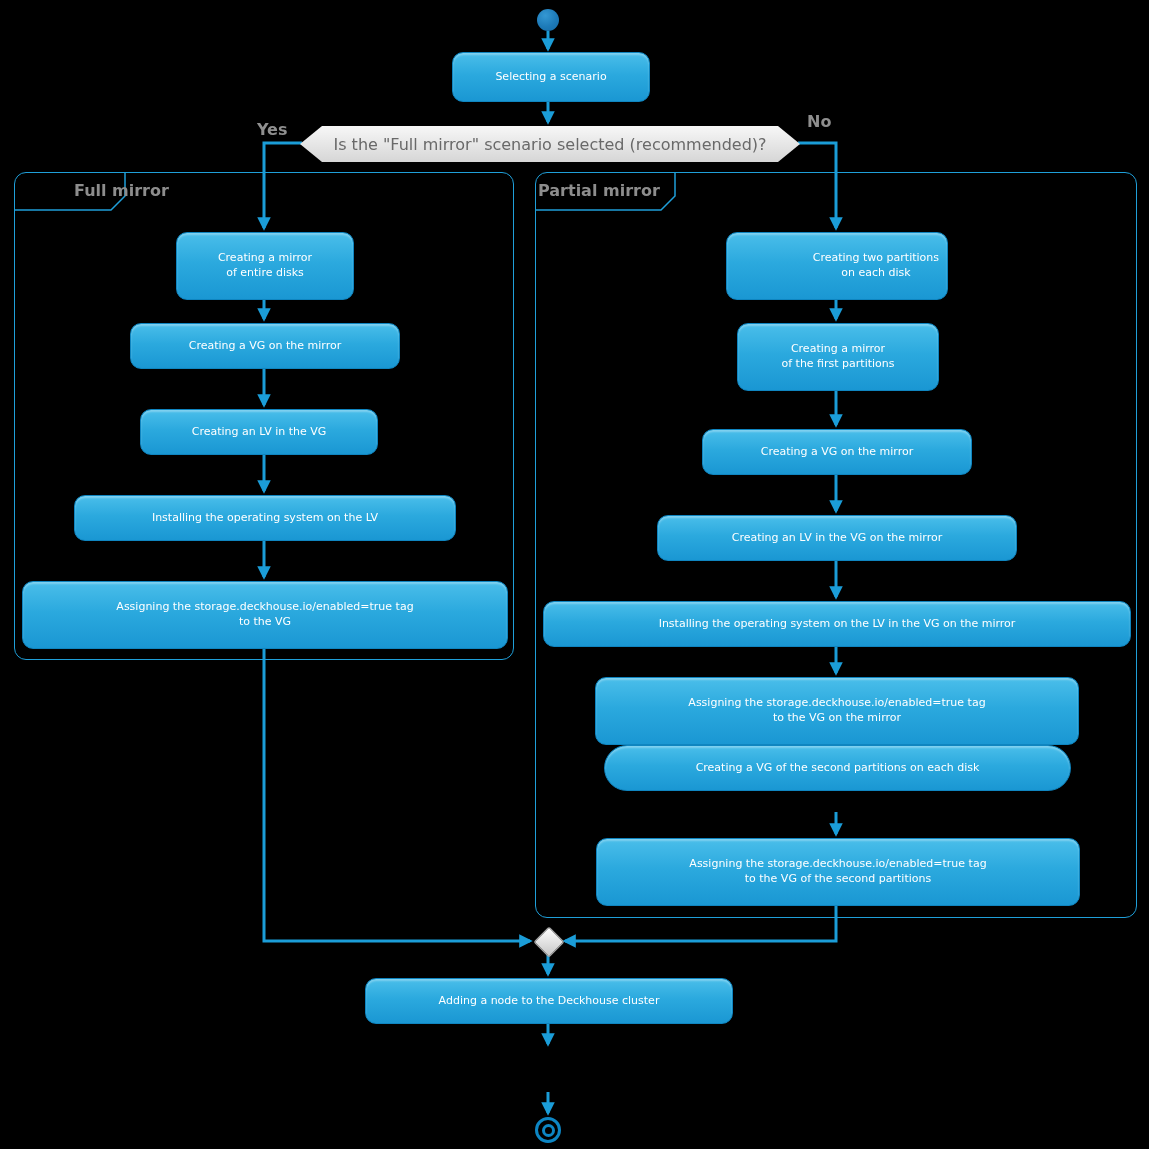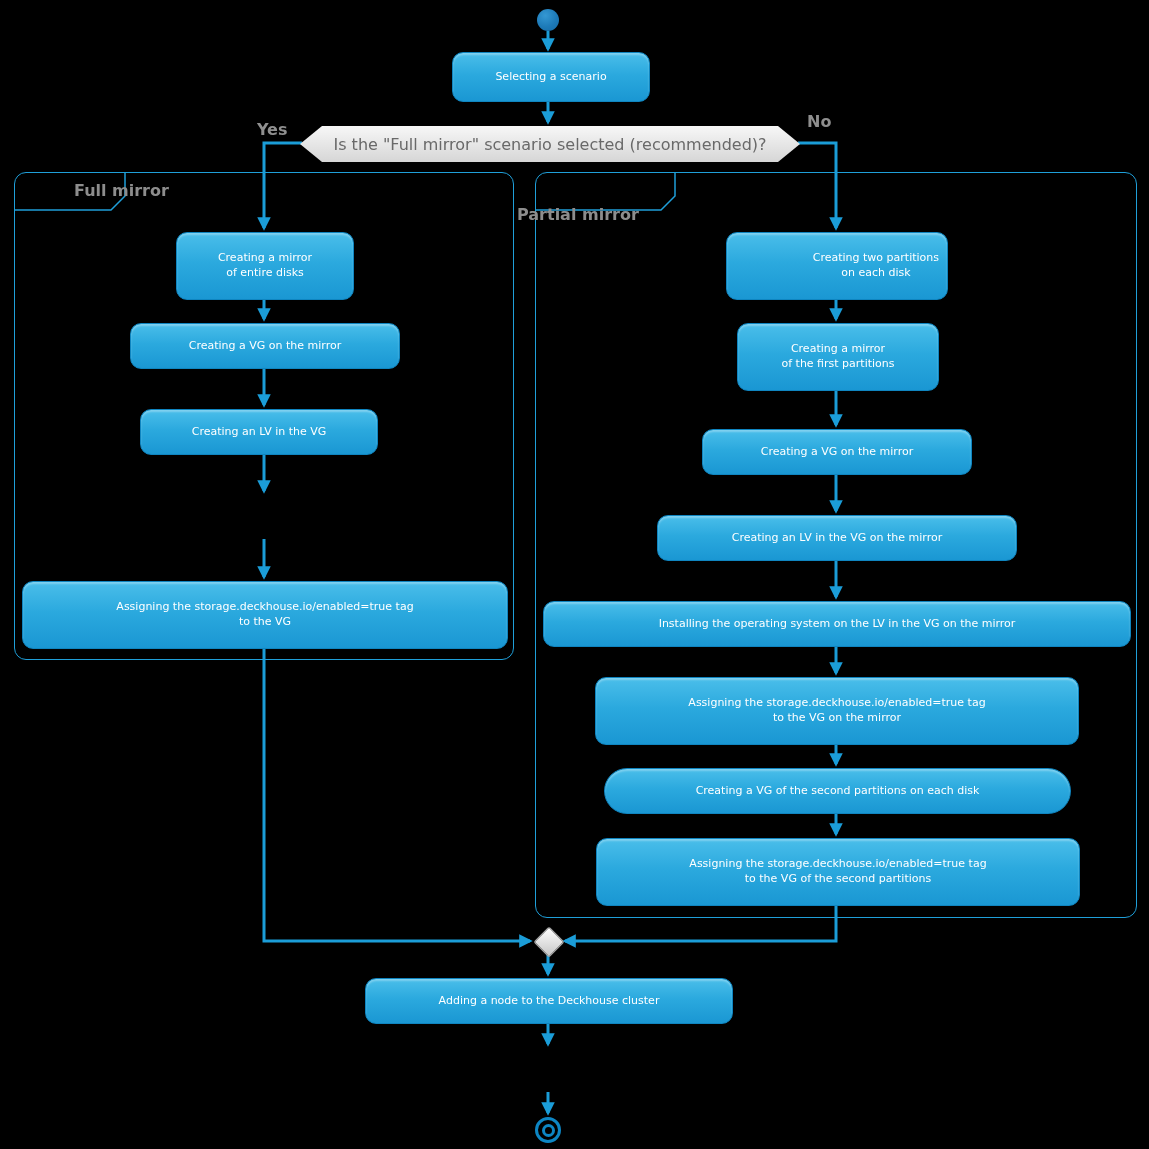--- a/index.html
+++ b/index.html
@@ -98,31 +98,34 @@
     <span>Selecting a scenario</span>
   </div>
 
   <div class="hexagon" style="left:300px;top:126px;width:500px;height:36px;">
     <span>Is the "Full mirror" scenario selected (recommended)?</span>
   </div>
   <div class="edge-label" style="left:257px;top:120px;">Yes</div>
   <div class="edge-label" style="left:807px;top:112px;">No</div>
 
   <div class="frame-label" style="left:44px;top:172px;margin-left:30px;">Full mirror</div>
-  <div class="frame-label" style="left:517px;top:172px;margin-top:24px;">Partial mirror</div>
+  <div class="frame-label" style="left:538px;top:172px;">Partial mirror</div>
 
   <div class="activity" style="left:176px;top:232px;width:176px;height:66px;">
     <span>Creating a mirror
 of entire disks</span>
   </div>
   <div class="activity" style="left:130px;top:323px;width:268px;height:44px;">
     <span>Creating a VG on the mirror</span>
   </div>
   <div class="activity" style="left:140px;top:409px;width:236px;height:44px;">
     <span>Creating an LV in the VG</span>
+  </div>
+  <div class="activity" style="left:74px;top:495px;width:380px;height:44px;">
+    <span>Installing the operating system on the LV</span>
   </div>
   <div class="activity" style="left:22px;top:581px;width:484px;height:66px;">
     <span>Assigning the storage.deckhouse.io/enabled=true tag
 to the VG</span>
   </div>
 
   <div class="activity" style="left:726px;top:232px;width:220px;height:66px;justify-content:flex-end;">
     <span>Creating two partitions
 on each disk</span>
   </div>
@@ -136,21 +139,21 @@
   <div class="activity" style="left:657px;top:515px;width:358px;height:44px;">
     <span>Creating an LV in the VG on the mirror</span>
   </div>
   <div class="activity" style="left:543px;top:601px;width:586px;height:44px;justify-content:center;">
     <span>Installing the operating system on the LV in the VG on the mirror</span>
   </div>
   <div class="activity" style="left:595px;top:677px;width:482px;height:66px;">
     <span>Assigning the storage.deckhouse.io/enabled=true tag
 to the VG on the mirror</span>
   </div>
-  <div class="activity" style="left:604px;top:768px;width:465px;height:44px;border-radius:23px;">
+  <div class="activity" style="left:604px;top:745px;width:465px;height:44px;border-radius:23px;">
     <span>Creating a VG of the second partitions on each disk</span>
   </div>
   <div class="activity" style="left:596px;top:838px;width:482px;height:66px;">
     <span>Assigning the storage.deckhouse.io/enabled=true tag
 to the VG of the second partitions</span>
   </div>
 
   <div class="merge-diamond" style="left:538px;top:931px;"></div>
 
   <div class="activity" style="left:365px;top:978px;width:366px;height:44px;justify-content:center;">

